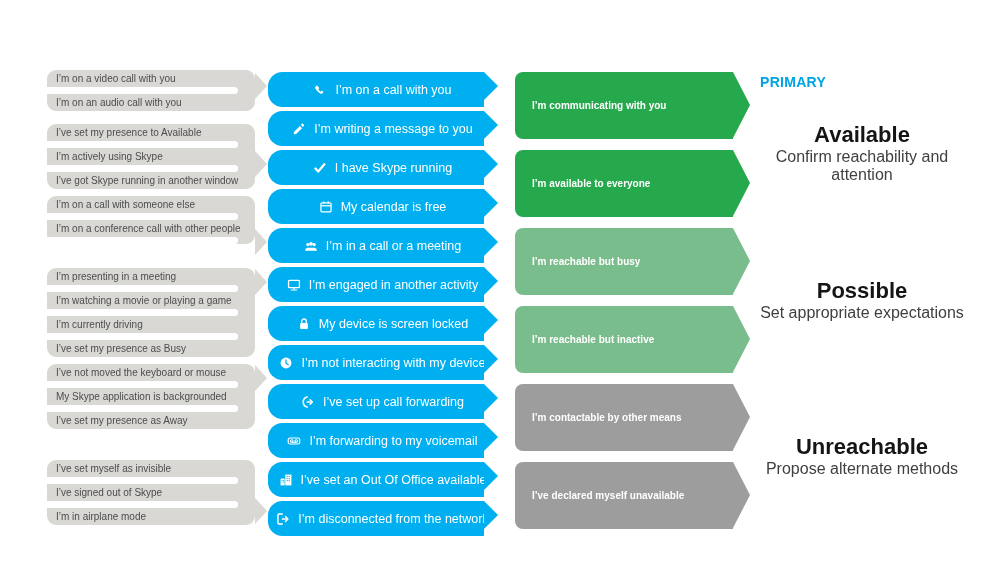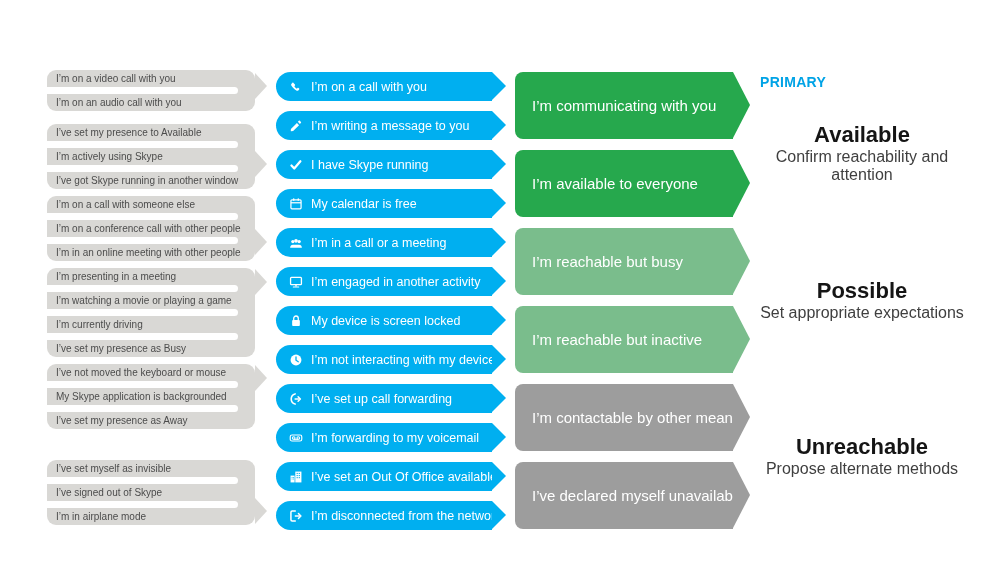--- a/index.html
+++ b/index.html
@@ -35,41 +35,41 @@
     background:#ffffff;border-radius:0 4px 4px 0;
   }
   .pill-tip{
     position:absolute;left:100%;width:0;height:0;
     border-top:13.5px solid transparent;border-bottom:13.5px solid transparent;
     border-left:12px solid var(--pill-gray,#d9d8d5);
   }
 
   
   .signal{
-    position:absolute;left:276px;width:216px;height:29px;
+    position:absolute;left:268px;width:216px;height:35px;
     background:var(--skype-blue,#00aff0);
     border-radius:14.5px 0 0 14.5px;
-    display:flex;align-items:center;
+    display:flex;align-items:center;justify-content:center;
   }
   .sig-icon{width:24px;margin-left:8px;display:flex;justify-content:center;align-items:center;flex:none;}
   .sig-icon svg{display:block;}
   .sig-label{color:#ffffff;font-size:12.5px;margin-left:3px;white-space:nowrap;}
   .sig-tip{
     position:absolute;left:100%;top:0;width:0;height:0;
     border-top:14.5px solid transparent;border-bottom:14.5px solid transparent;
     border-left:14px solid var(--skype-blue,#00aff0);
   }
 
   
   .banner{
     position:absolute;left:515px;width:218px;height:67px;
     border-radius:8px 0 0 8px;
     display:flex;align-items:center;
   }
-  .banner-label{color:#ffffff;font-size:15px;font-weight:normal;padding-left:17px;white-space:nowrap;}
+  .banner-label{color:#ffffff;font-size:10px;font-weight:bold;padding-left:17px;white-space:nowrap;}
   .banner-tip{
     position:absolute;left:100%;top:0;width:0;height:0;
     border-top:33.5px solid transparent;border-bottom:33.5px solid transparent;
     border-left:17px solid #000;
   }
 
   
   .primary-block{position:absolute;left:748px;width:228px;text-align:center;}
   .primary-title{font-size:22px;font-weight:bold;color:#151515;line-height:1.15;}
   .primary-sub{font-size:16px;color:#3f3f3f;margin-top:1px;}
@@ -101,21 +101,20 @@
           <div class="pill-row">I’ve got Skype running in another window</div>
         </div>
     <div class="pill-tip" style="top: 27px;"></div>
   </div>
       <div class="pill-group" style="top: 196px;">
     <div class="pill-rows">
           <div class="pill-row">I’m on a call with someone else</div>
           <div class="pill-sep"></div>
           <div class="pill-row">I’m on a conference call with other people</div>
           <div class="pill-sep"></div>
-          <div class="pill-row">I’m in an online meeting with other people</div>
         </div>
     <div class="pill-tip" style="top: 33px;"></div>
   </div>
       <div class="pill-group" style="top: 268px;">
     <div class="pill-rows">
           <div class="pill-row">I’m presenting in a meeting</div>
           <div class="pill-sep"></div>
           <div class="pill-row">I’m watching a movie or playing a game</div>
           <div class="pill-sep"></div>
           <div class="pill-row">I’m currently driving</div>

